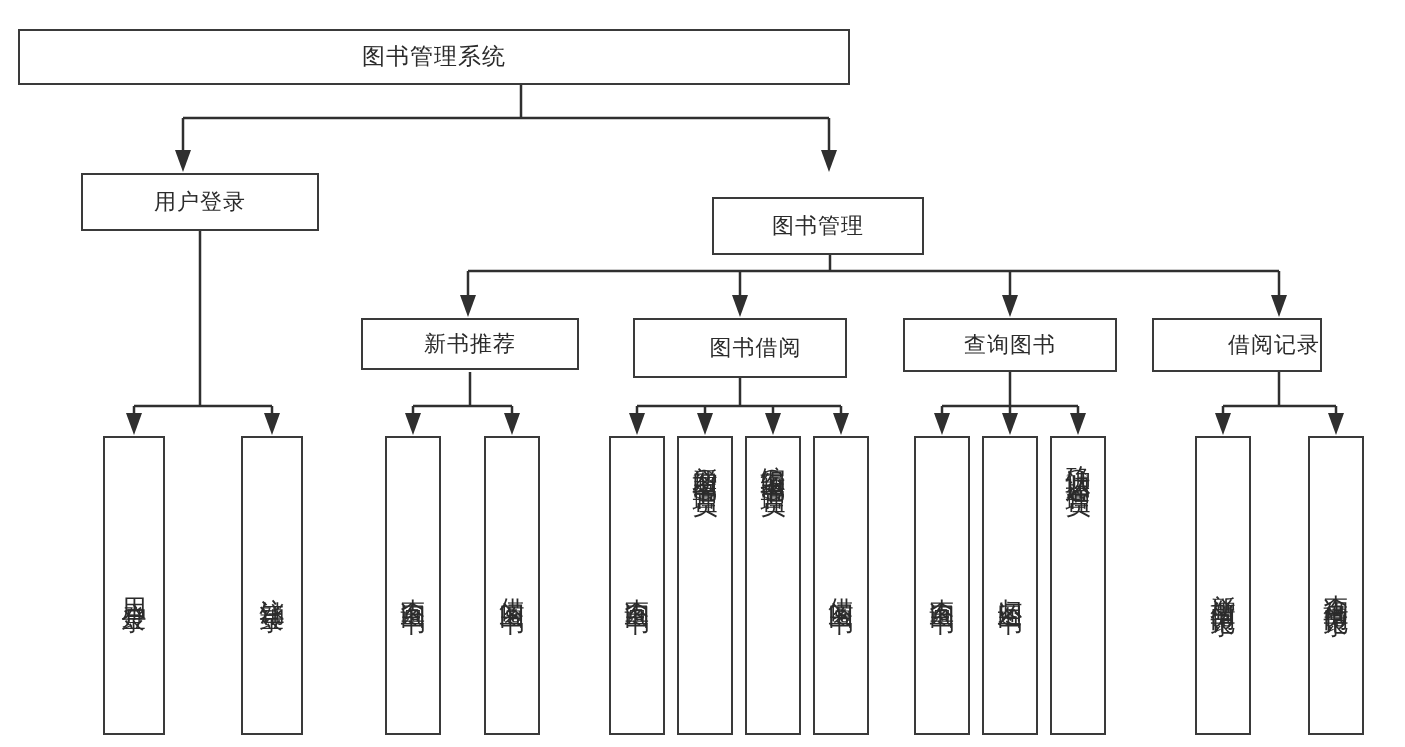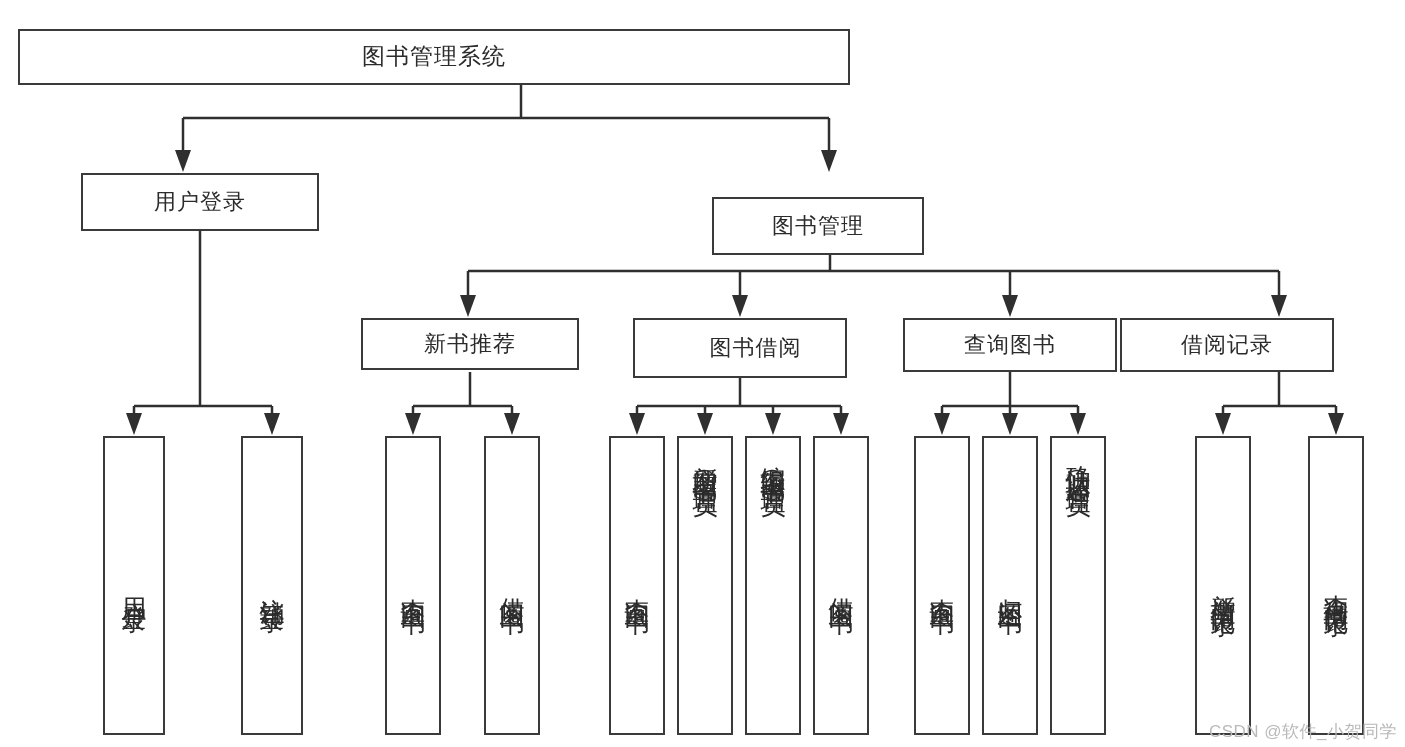--- a/index.html
+++ b/index.html
@@ -184,25 +184,24 @@
       </div>
       <div class="node vertical centered" style="left: 914px; top: 436px; width: 56px; height: 299px;">
         <span class="node-label">查询图书</span>
       </div>
       <div class="node vertical centered" style="left: 982px; top: 436px; width: 56px; height: 299px;">
         <span class="node-label">归还图书</span>
       </div>
       <div class="node vertical" style="left: 1050px; top: 436px; width: 56px; height: 299px;">
         <span class="node-label">确认归还（管理员）</span>
       </div>
-      <div class="node horizontal" style="left: 1120px; top: 318px; width: 214px; height: 54px;">
+      <div class="node horizontal" style="left: 1152px; top: 318px; width: 170px; height: 54px; justify-content: flex-end;">
         <span class="node-label">借阅记录</span>
       </div>
       <div class="node vertical centered" style="left: 1195px; top: 436px; width: 56px; height: 299px;">
         <span class="node-label">新增借阅记录</span>
       </div>
       <div class="node vertical centered" style="left: 1308px; top: 436px; width: 56px; height: 299px;">
         <span class="node-label">查询借阅记录</span>
       </div>
     </div>
 
-  <div class="watermark">CSDN @软件_小贺同学</div>
 </div>
 
 </body></html>

